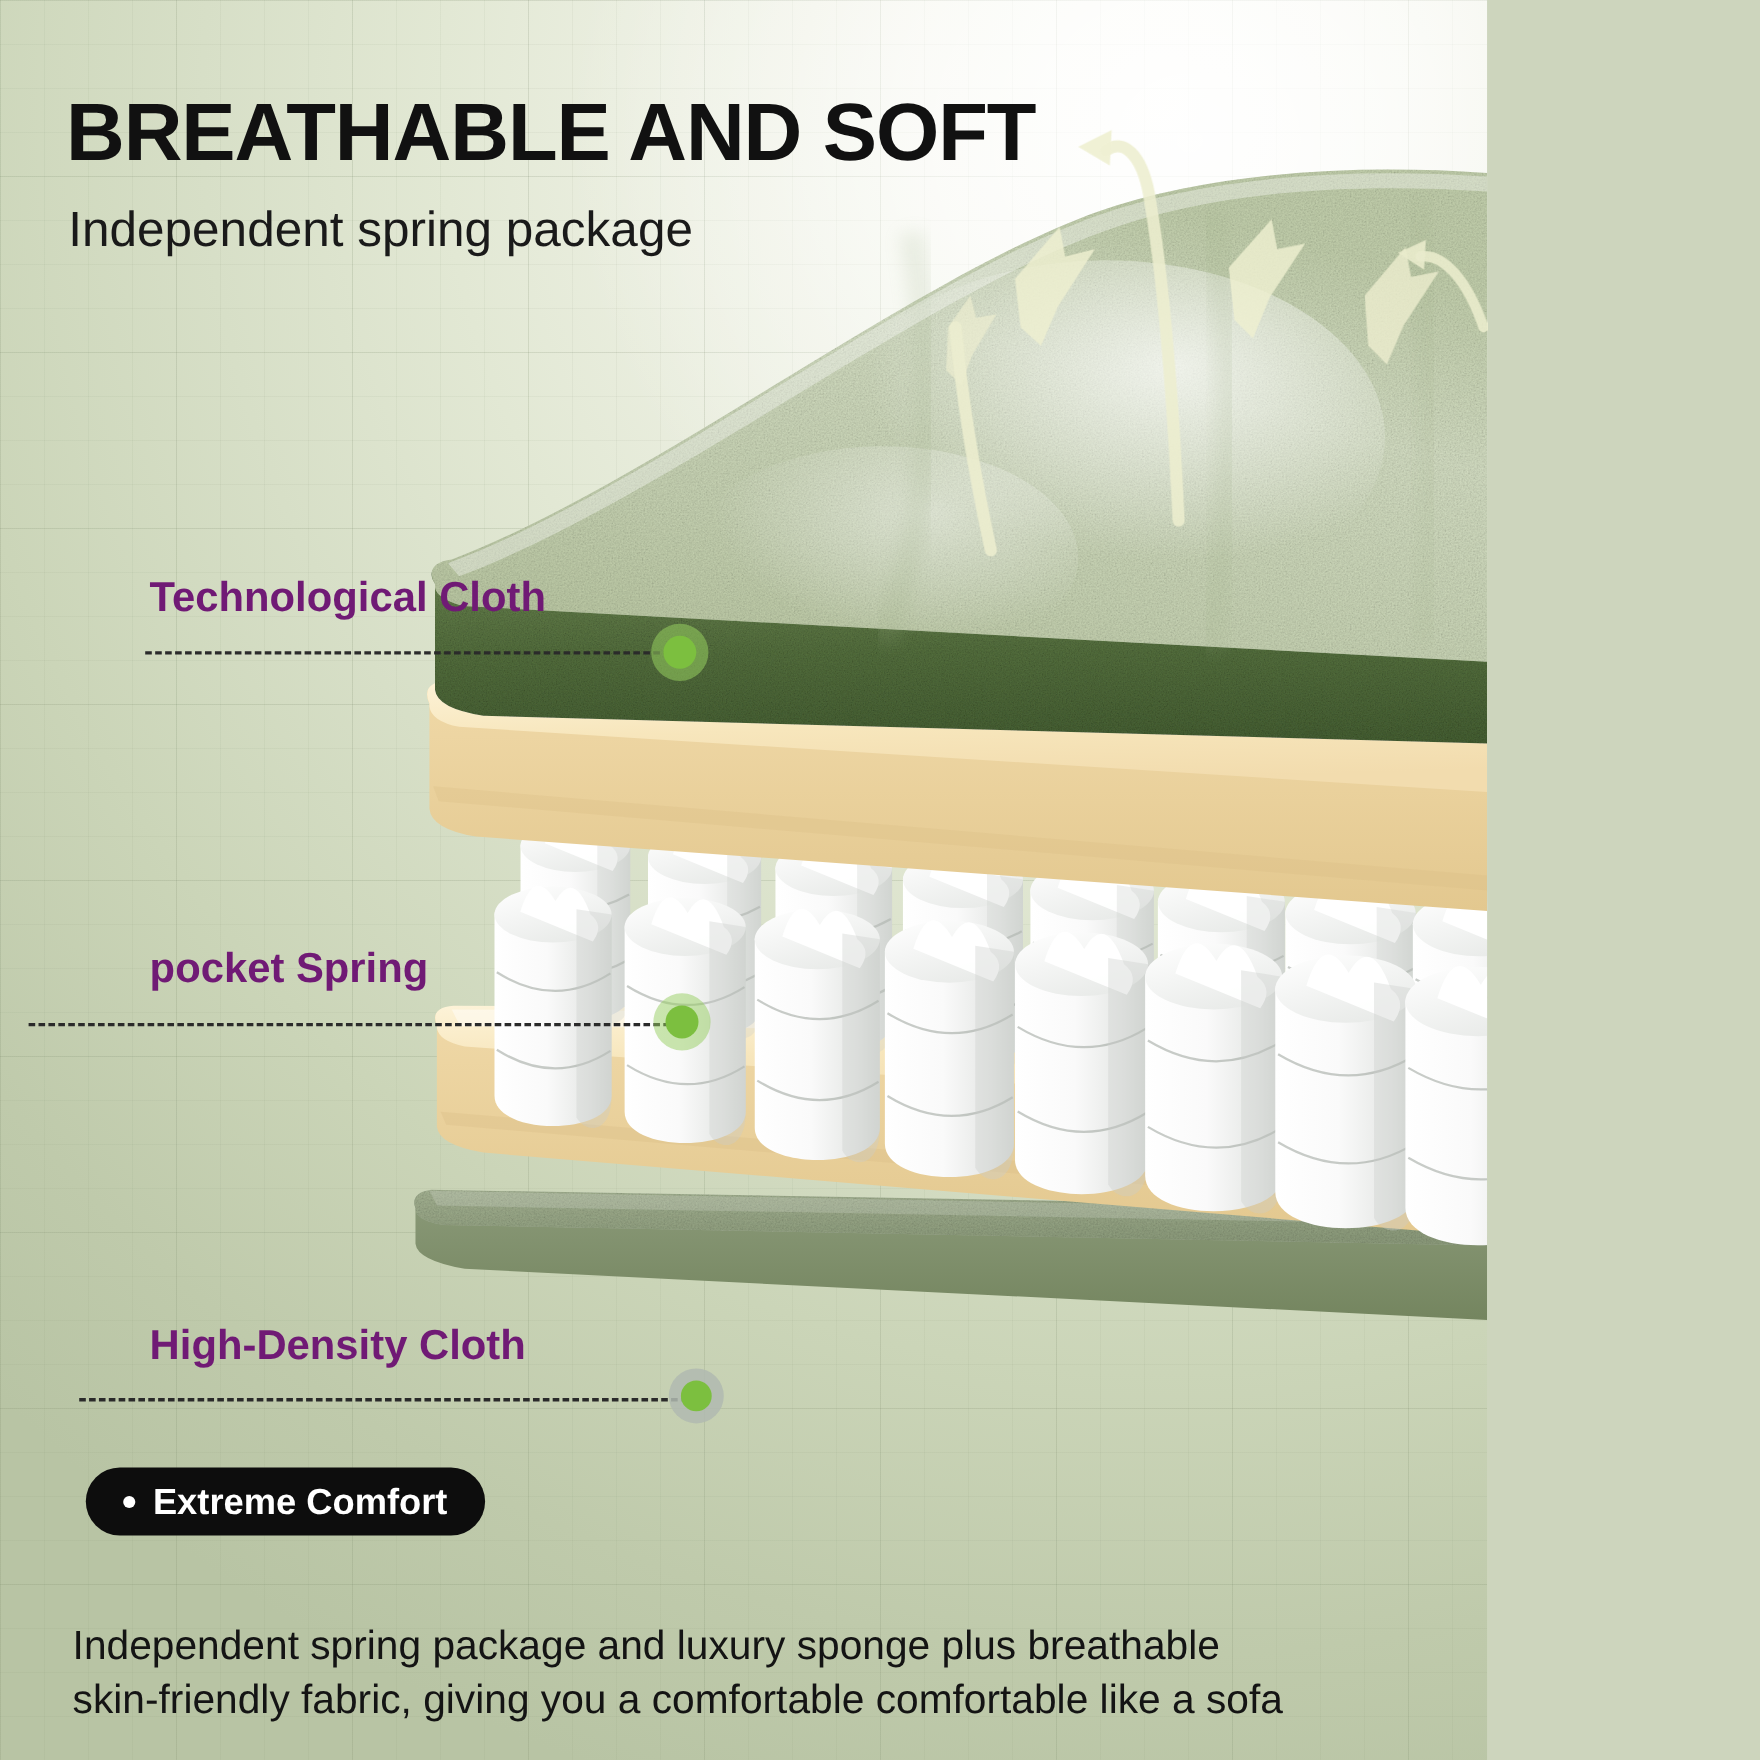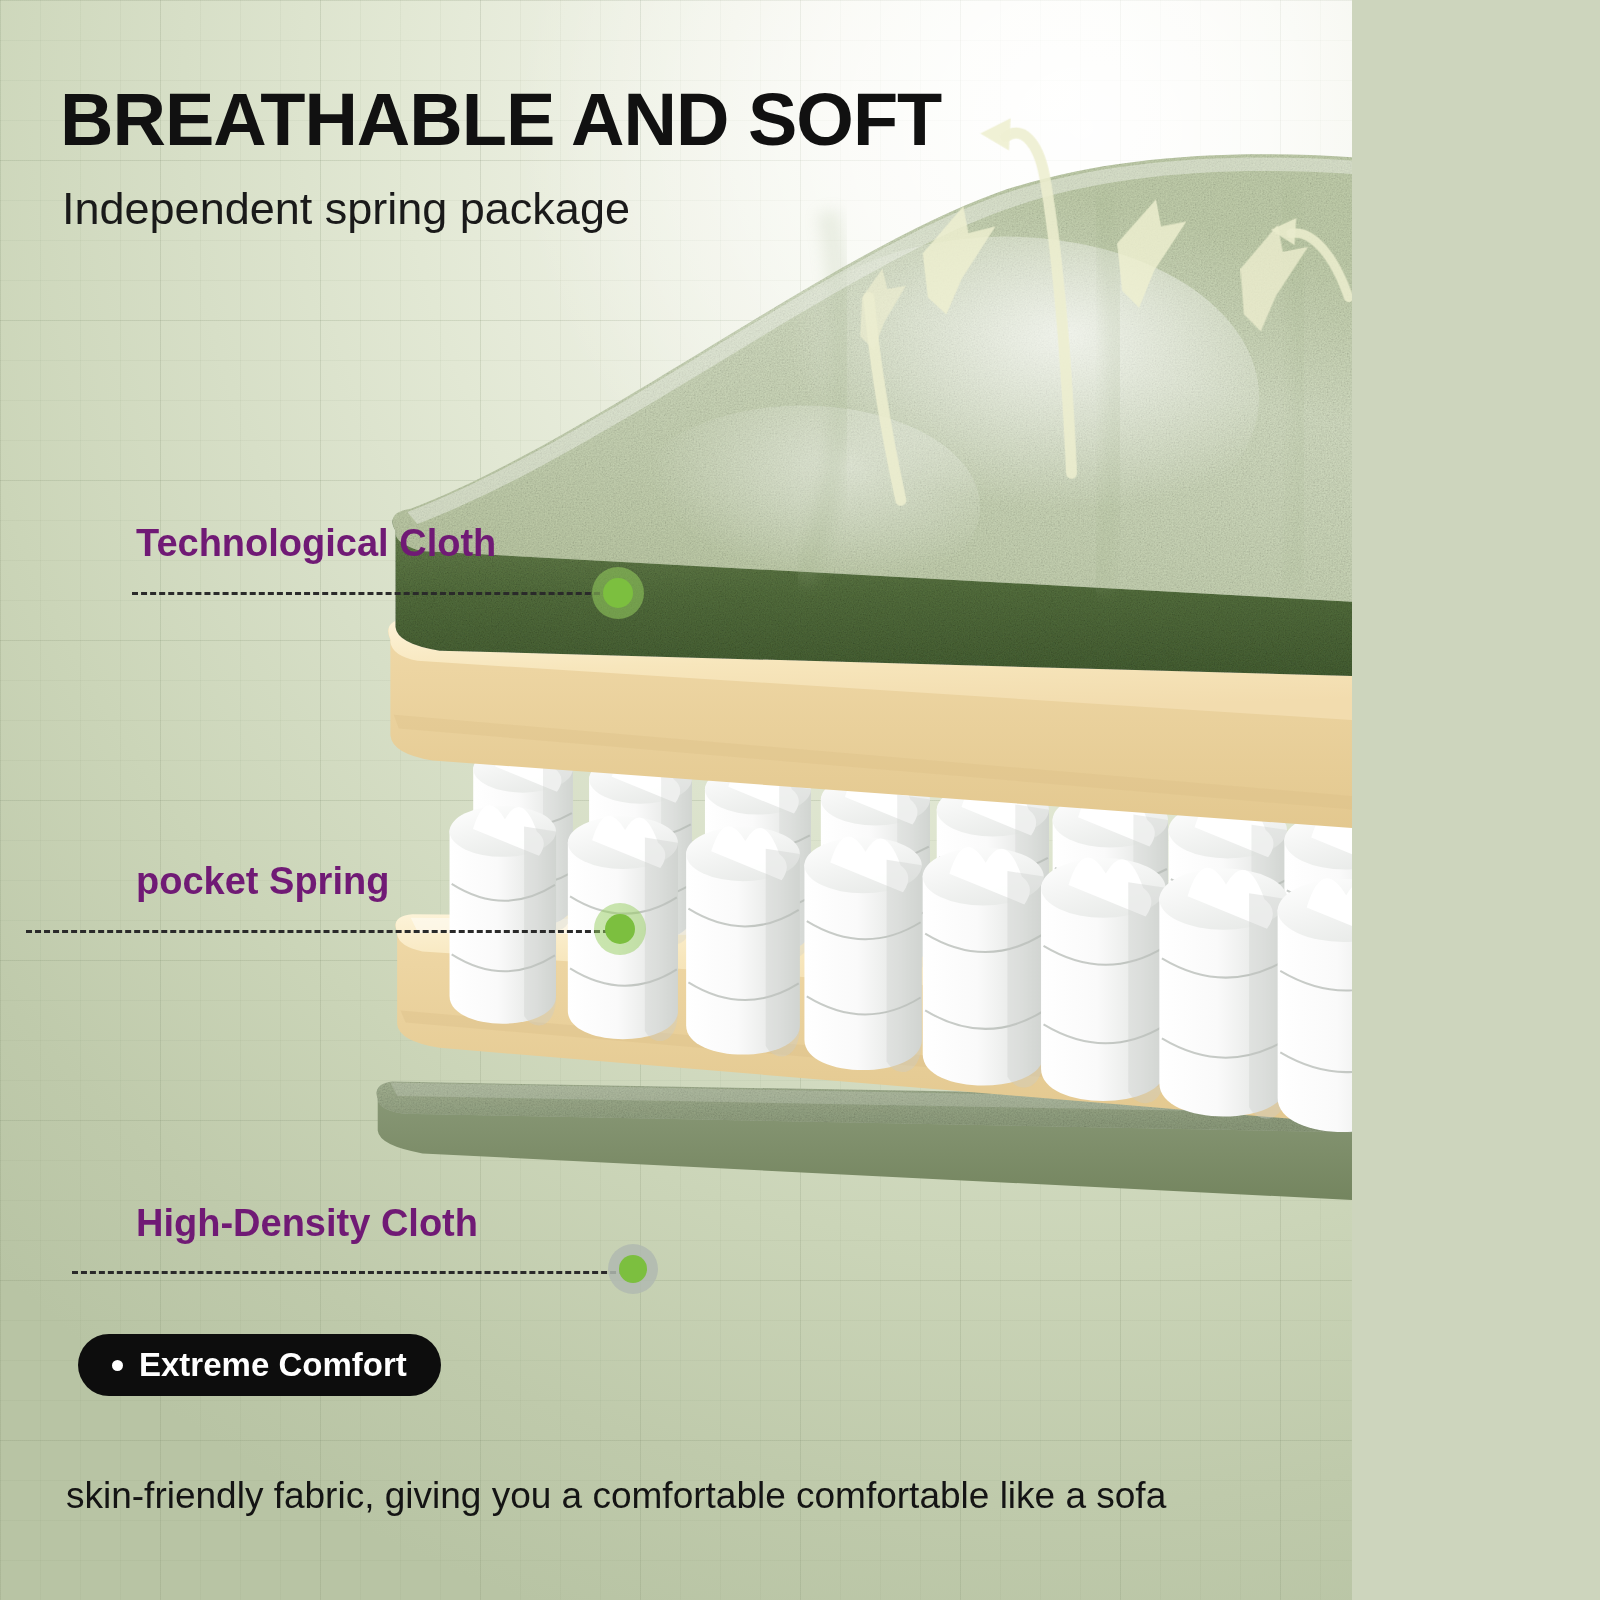--- a/index.html
+++ b/index.html
@@ -510,16 +510,17 @@
     <span class="halo"></span>
     <span class="core"></span>
   </div>
 
   <div class="badge">
     <span class="dot"></span>
     <span>Extreme Comfort</span>
   </div>
 
   <div class="body-copy">
+    <span>Independent spring package and luxury sponge plus breathable</span>
     <span>skin-friendly fabric, giving you a comfortable comfortable like a sofa</span>
   </div>
 
 </div>
 
 </body></html>

